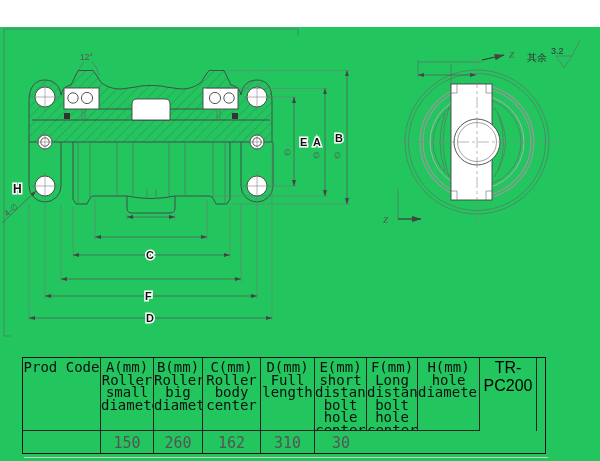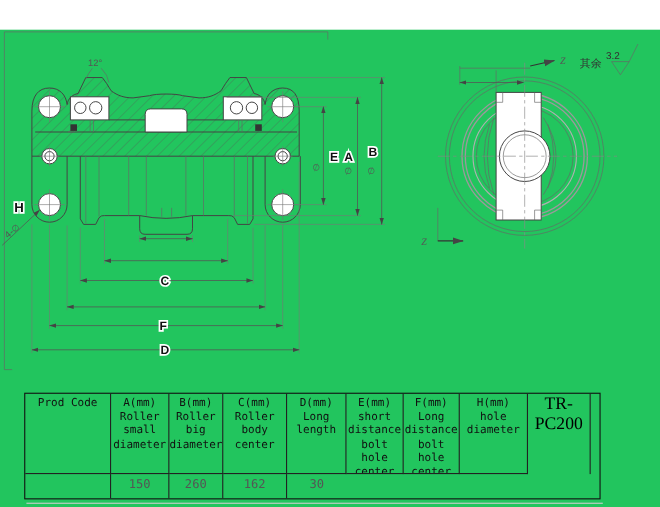--- a/index.html
+++ b/index.html
@@ -24,27 +24,27 @@
   .rough{font:9px "Liberation Sans",sans-serif;fill:#333;}
   .phi{font:8px "DejaVu Sans",sans-serif;fill:#555;}
 
   
   #spec-table{position:absolute;left:22px;top:330px;width:524px;
               border:1.5px solid #111;box-sizing:border-box;
               display:grid;
               grid-template-columns:78px 53px 49px 58px 54px 52px 51px 62px 57px;
               grid-template-rows:73px 22px;}
   .hcell{border-right:1px solid #222;border-bottom:1px solid #222;
-         font-family:"DejaVu Sans Mono",monospace;font-size:10px;line-height:12.5px;
+         font-family:"DejaVu Sans Mono",monospace;font-size:14px;line-height:12.5px;
          color:#111;text-align:center;padding-top:3px;white-space:pre-line;overflow:hidden;}
   .vcell{border-right:1px solid #222;
-         font-family:"DejaVu Sans Mono",monospace;font-size:11px;color:#555;
+         font-family:"DejaVu Sans Mono",monospace;font-size:15px;color:#555;
          text-align:center;padding-top:3px;overflow:hidden;}
   .hcell:nth-child(9),.vcell:last-child{border-right:none;text-align:center;}
-  .prodcode{font-family:Liberation Serif, serif;font-size:16px;color:#000;padding-top:1px;}
+  .prodcode{font-family:Liberation Sans, sans-serif;font-size:16px;color:#000;padding-top:1px;}
   #table-shadow{position:absolute;left:24px;top:430px;width:524px;height:1px;background:#ccc;}
 </style>
 </head>
 <body>
 
 <div id="stage">
 
 <svg id="drawing" width="600" height="326" viewBox="0 0 600 326">
   <defs>
     <pattern id="hatch" width="7" height="7" patternUnits="userSpaceOnUse" patternTransform="rotate(45)">
@@ -224,21 +224,21 @@
 small
 diameter</div>
     <div class="hcell">B(mm)
 Roller big
 diameter</div>
     <div class="hcell">C(mm)
 Roller
 body
 center</div>
     <div class="hcell">D(mm)
-Long
+Full
 length</div>
     <div class="hcell">E(mm)
 short
 distance
 bolt hole
 center to
 center</div>
     <div class="hcell">F(mm)
 Long
 distance
@@ -247,17 +247,18 @@
 center</div>
     <div class="hcell">H(mm)
 hole
 diameter</div>
 
     <div class="vcell prodcode">TR-PC200</div>
     <div class="vcell"></div>
     <div class="vcell">150</div>
     <div class="vcell">260</div>
     <div class="vcell">162</div>
+    <div class="vcell">310</div>
     <div class="vcell">30</div>
   </div>
   <div id="table-shadow"></div>
 
 </div>
 
 </body></html>

